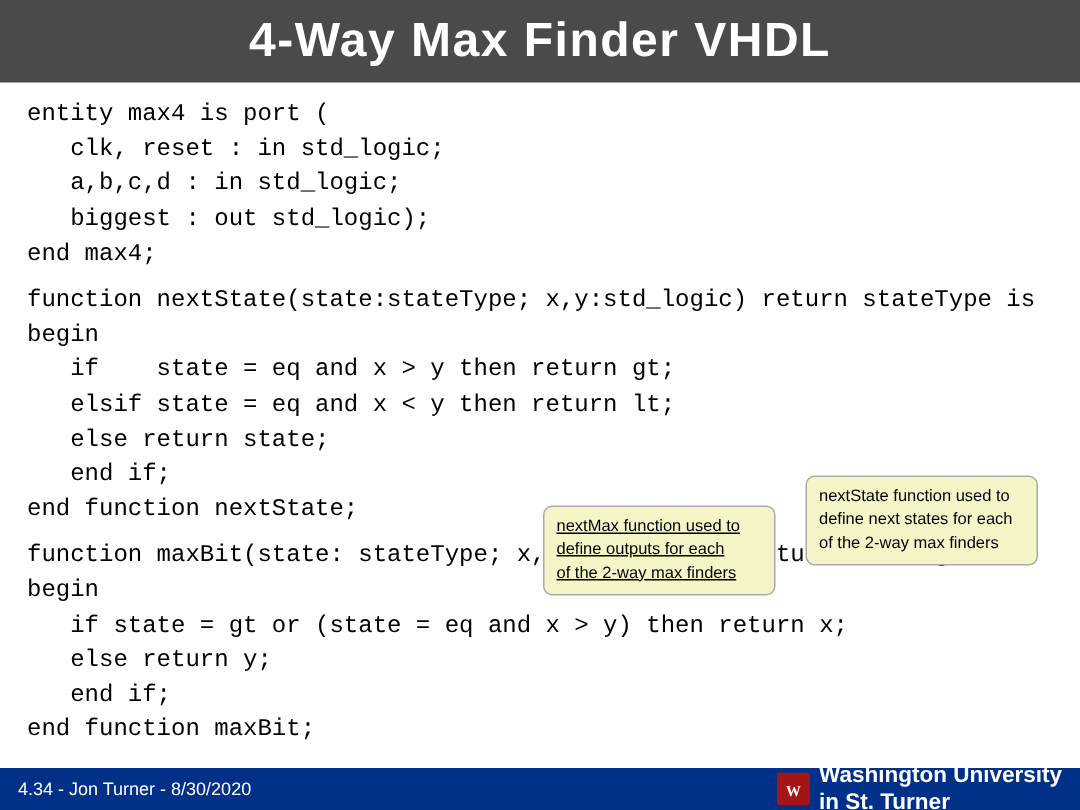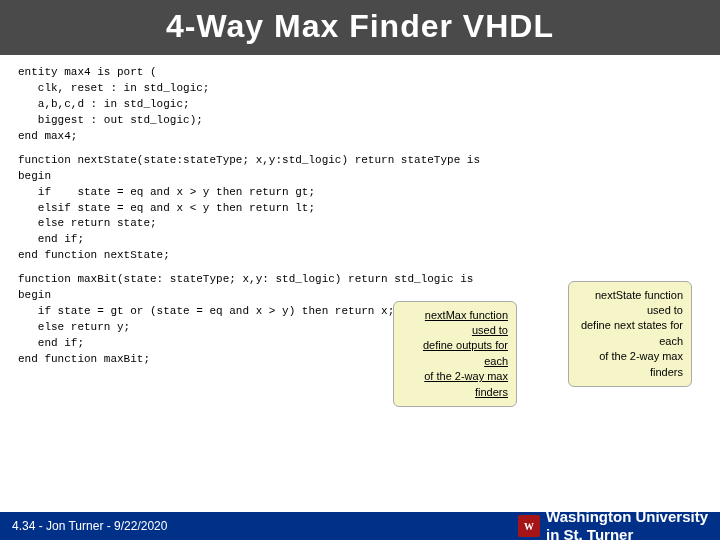--- a/index.html
+++ b/index.html
@@ -23,21 +23,21 @@
       letter-spacing: 1px;
     }
 
     #main-content {
       padding: 10px 18px 0 18px;
       position: relative;
     }
 
     .code-block {
       font-family: 'Courier New', Courier, monospace;
-      font-size: 11px;
+      font-size: 16px;
       line-height: 1.45;
       color: #000;
       white-space: pre;
     }
 
     .section {
       margin-bottom: 8px;
     }
 
     .tooltip-container {
@@ -48,22 +48,22 @@
     .tooltip-box {
       position: absolute;
       background: #f5f5c8;
       border: 1.5px solid #aaa;
       border-radius: 6px;
       font-family: Arial, sans-serif;
       font-size: 11px;
       color: #000;
       padding: 6px 8px;
       line-height: 1.4;
-      width: 124px;
-      text-align: right;
+      width: 155px;
+      text-align: left;
       z-index: 10;
     }
 
     .tooltip-nextmax {
       top: 148px;
       right: 185px;
     }
 
     .tooltip-nextstate {
       top: 128px;
@@ -152,21 +152,21 @@
 begin
    if state = gt or (state = eq and x &gt; y) then return x;
    else return y;
    end if;
 end function maxBit;</div>
   </div>
 
 </div>
 
 <div id="footer">
-  <span id="footer-left">4.34 - Jon Turner - 9/22/2020</span>
+  <span id="footer-left">4.34 - Jon Turner - 8/30/2020</span>
   <div id="footer-right">
 
     <svg id="footer-logo" viewBox="0 0 40 40" xmlns="http://www.w3.org/2000/svg">
       <rect width="40" height="40" fill="#a51417" rx="3"></rect>
       <text x="20" y="28" text-anchor="middle" fill="#fff" font-size="18" font-weight="bold" font-family="serif">W</text>
     </svg>
     <div id="footer-school">
       <div>Washington University</div>
       <div>in St. Turner</div>
     </div>

